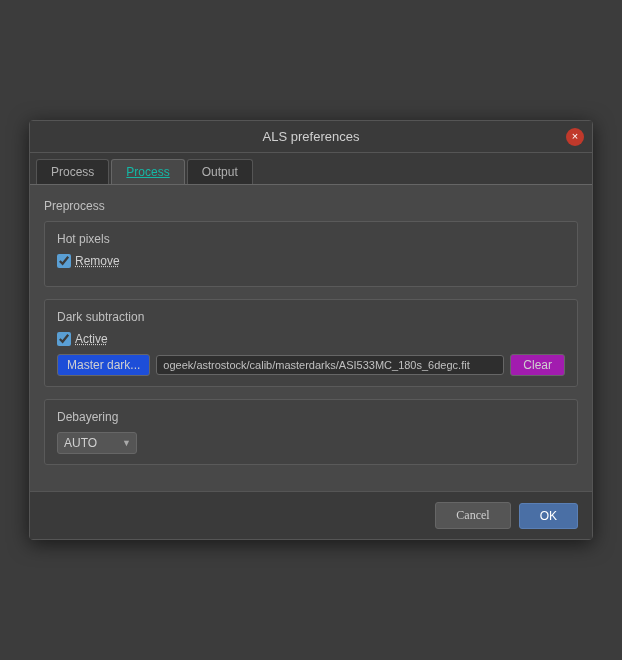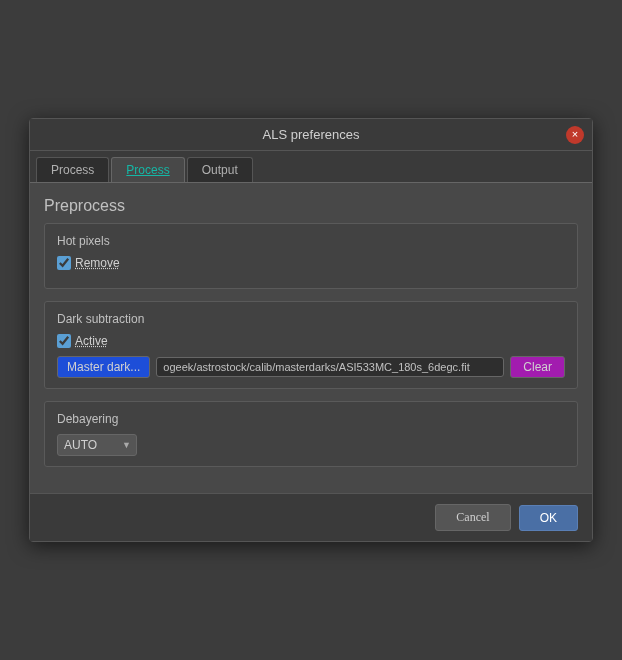--- a/index.html
+++ b/index.html
@@ -77,21 +77,21 @@
       text-decoration: underline;
     }
     .content {
       background: #484848;
       border-top: 1px solid #666;
       padding: 14px;
       flex: 1;
     }
     .section-label {
       color: #c0c0c0;
-      font-size: 16px;
+      font-size: 12px;
       margin-bottom: 8px;
       font-weight: normal;
     }
     .group-box {
       border: 1px solid #5a5a5a;
       border-radius: 3px;
       padding: 10px 12px;
       margin-bottom: 12px;
       background: #424242;
     }

